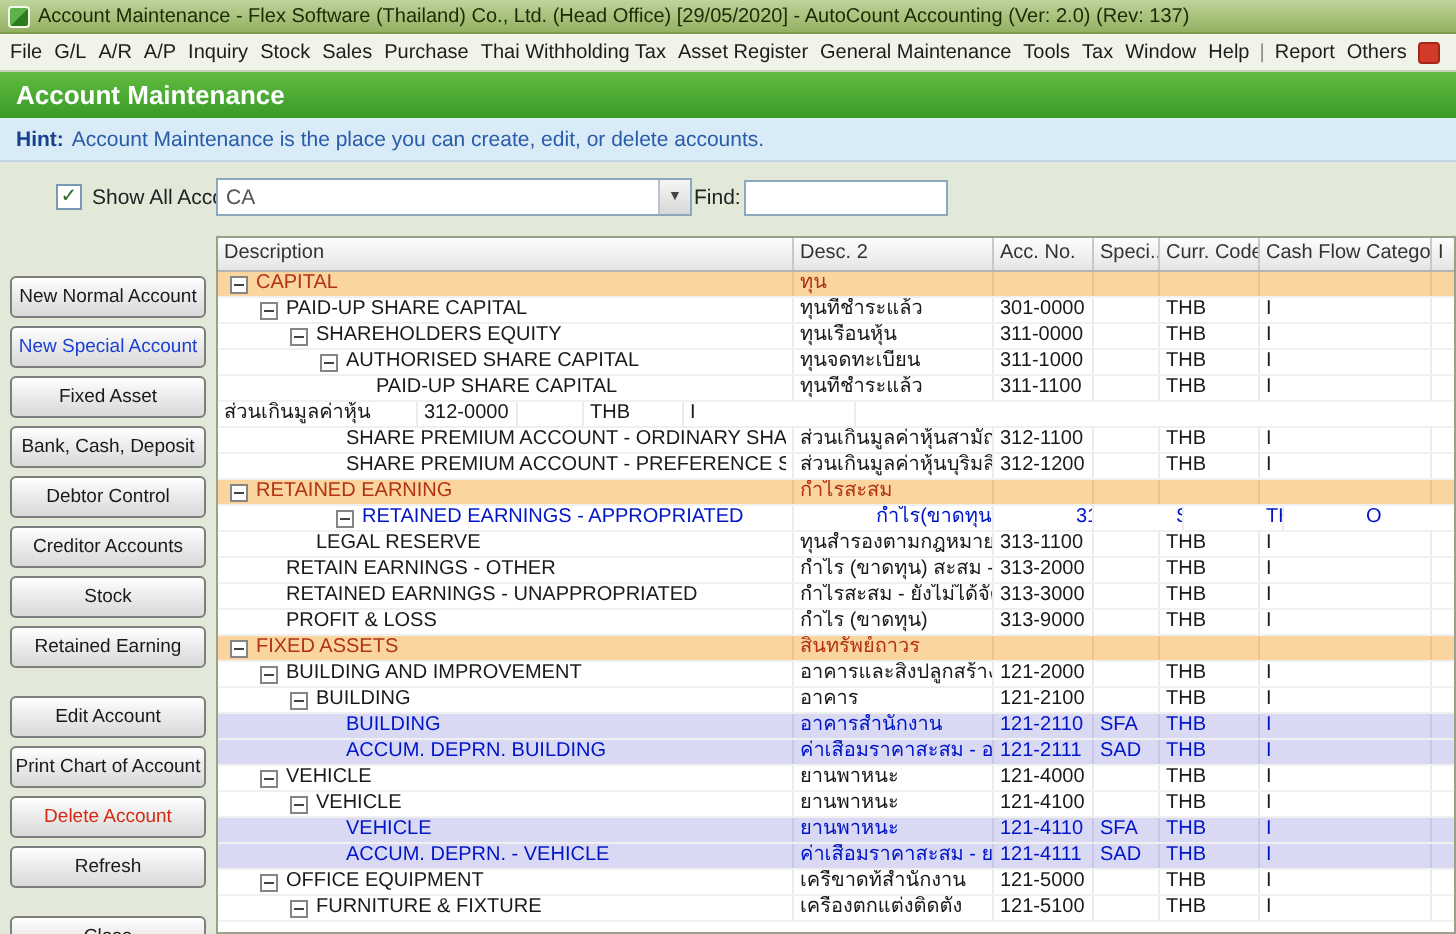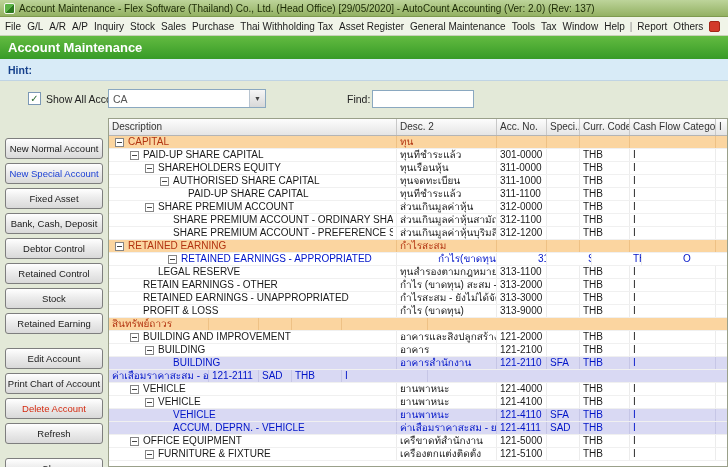--- a/index.html
+++ b/index.html
@@ -44,21 +44,21 @@
   .hint-text { color: #2a5ba8; }
 
   
   .filter-row { height: 37px; flex: none; position: relative; background: #e3e9d8; }
   .showall { position: absolute; left: 28px; top: 11px; display: flex; align-items: center; gap: 5px;
     font-size: 10.5px; color: #222; cursor: default; }
   .checkbox { width: 13px; height: 13px; border: 1px solid #7b98b5; background: #fff;
     display: inline-flex; align-items: center; justify-content: center;
     font-size: 10px; color: #2c6b2f; font-weight: bold; }
   .checkbox::before { content: "✓"; }
-  .combo { position: absolute; left: 108px; top: 8px; width: 158px; height: 19px;
+  .combo { position: absolute; left: 108px; top: 8px; width: 238px; height: 19px;
     background: #fff; border: 1px solid #8aa8c0; display: flex; align-items: center; }
   .combo-value { flex: 1; font-size: 10.5px; color: #555; padding: 0 4px; overflow: hidden; }
   .combo-arrow { width: 16px; height: 100%; border-left: 1px solid #b8c4d0;
     background: linear-gradient(#f6f6f6, #d8d8d8); display: flex; align-items: center; justify-content: center;
     font-size: 7px; color: #444; }
   .combo-arrow::before { content: "▼"; }
   .find-label { position: absolute; left: 347px; top: 12px; font-size: 10.5px; color: #222; }
   .find-input { position: absolute; left: 372px; top: 9px; width: 102px; height: 18px;
     border: 1px solid #8aa8c0; background: #fff; font-size: 10.5px; padding: 0 3px;
     font-family: "Liberation Sans", sans-serif; }
@@ -142,20 +142,21 @@
       </div>
     <span class="menu-badge"></span>
   </div>
 
   <div class="page-header">
     <span>Account Maintenance</span>
   </div>
 
   <div class="hint-bar">
     <span class="hint-prefix">Hint:</span>
+    <span class="hint-text">Account Maintenance is the place you can create, edit, or delete accounts.</span>
   </div>
 
   <div class="filter-row">
     <label class="showall">
       <span class="checkbox"></span>
       <span>Show All Accounts</span>
     </label>
     <div class="combo">
       <span class="combo-value">CA</span>
       <span class="combo-arrow"></span>
@@ -164,21 +165,21 @@
     <input class="find-input" type="text" value="" style="">
   </div>
 
   <div class="body-row">
     <div class="sidebar">
         <button class="side-btn ">New Normal Account</button>
         <button class="side-btn blue">New Special Account</button>
         <button class="side-btn ">Fixed Asset</button>
         <button class="side-btn ">Bank, Cash, Deposit</button>
         <button class="side-btn ">Debtor Control</button>
-        <button class="side-btn ">Retained Control</button>
+        <button class="side-btn ">Creditor Accounts</button>
         <button class="side-btn ">Stock</button>
         <button class="side-btn ">Retained Earning</button>
         <div class="side-gap"></div>
         <button class="side-btn ">Edit Account</button>
         <button class="side-btn ">Print Chart of Account</button>
         <button class="side-btn red">Delete Account</button>
         <button class="side-btn ">Refresh</button>
         <div class="side-gap"></div>
         <button class="side-btn ">Close</button>
       </div>
@@ -252,25 +253,20 @@
               <span class="desc-text">PAID-UP SHARE CAPITAL</span>
             </div>
             <div class="cell c-desc2">ทุนที่ชำระแล้ว</div>
             <div class="cell c-acc">311-1100</div>
             <div class="cell c-spec"></div>
             <div class="cell c-curr">THB</div>
             <div class="cell c-cf">I</div>
             <div class="cell c-last"></div>
           </div>
           <div class="grid-row ">
-            <div class="cell c-desc">
-              <span class="indent" style="width: 33px;"></span>
-              <span class="expander"></span>
-              <span class="desc-text">SHARE PREMIUM ACCOUNT</span>
-            </div>
             <div class="cell c-desc2">ส่วนเกินมูลค่าหุ้น</div>
             <div class="cell c-acc">312-0000</div>
             <div class="cell c-spec"></div>
             <div class="cell c-curr">THB</div>
             <div class="cell c-cf">I</div>
             <div class="cell c-last"></div>
           </div>
           <div class="grid-row ">
             <div class="cell c-desc">
               <span class="indent" style="width: 48px;"></span>
@@ -369,20 +365,25 @@
               <span class="desc-text">PROFIT &amp; LOSS</span>
             </div>
             <div class="cell c-desc2">กำไร (ขาดทุน)</div>
             <div class="cell c-acc">313-9000</div>
             <div class="cell c-spec"></div>
             <div class="cell c-curr">THB</div>
             <div class="cell c-cf">I</div>
             <div class="cell c-last"></div>
           </div>
           <div class="grid-row category">
+            <div class="cell c-desc">
+              <span class="indent" style="width: 3px;"></span>
+              <span class="expander"></span>
+              <span class="desc-text">FIXED ASSETS</span>
+            </div>
             <div class="cell c-desc2">สินทรัพย์ถาวร</div>
             <div class="cell c-acc"></div>
             <div class="cell c-spec"></div>
             <div class="cell c-curr"></div>
             <div class="cell c-cf"></div>
             <div class="cell c-last"></div>
           </div>
           <div class="grid-row ">
             <div class="cell c-desc">
               <span class="indent" style="width: 18px;"></span>
@@ -416,20 +417,25 @@
               <span class="desc-text">BUILDING</span>
             </div>
             <div class="cell c-desc2">อาคารสำนักงาน</div>
             <div class="cell c-acc">121-2110</div>
             <div class="cell c-spec">SFA</div>
             <div class="cell c-curr">THB</div>
             <div class="cell c-cf">I</div>
             <div class="cell c-last"></div>
           </div>
           <div class="grid-row special-hl">
+            <div class="cell c-desc">
+              <span class="indent" style="width: 48px;"></span>
+              <span class="expander-space"></span>
+              <span class="desc-text">ACCUM. DEPRN. BUILDING</span>
+            </div>
             <div class="cell c-desc2">ค่าเสื่อมราคาสะสม - อาคารสำนักงาน</div>
             <div class="cell c-acc">121-2111</div>
             <div class="cell c-spec">SAD</div>
             <div class="cell c-curr">THB</div>
             <div class="cell c-cf">I</div>
             <div class="cell c-last"></div>
           </div>
           <div class="grid-row ">
             <div class="cell c-desc">
               <span class="indent" style="width: 18px;"></span>

